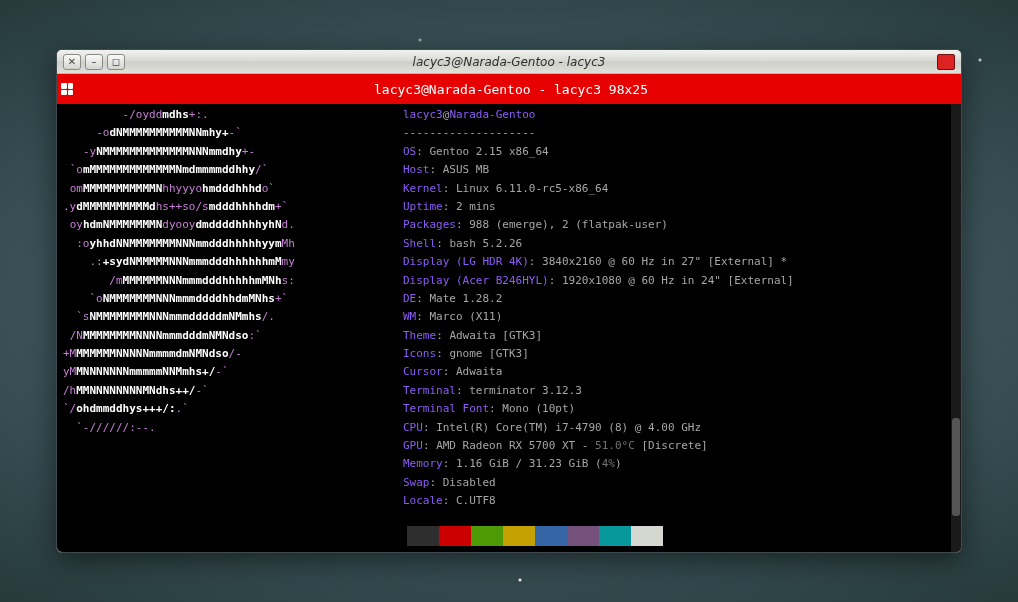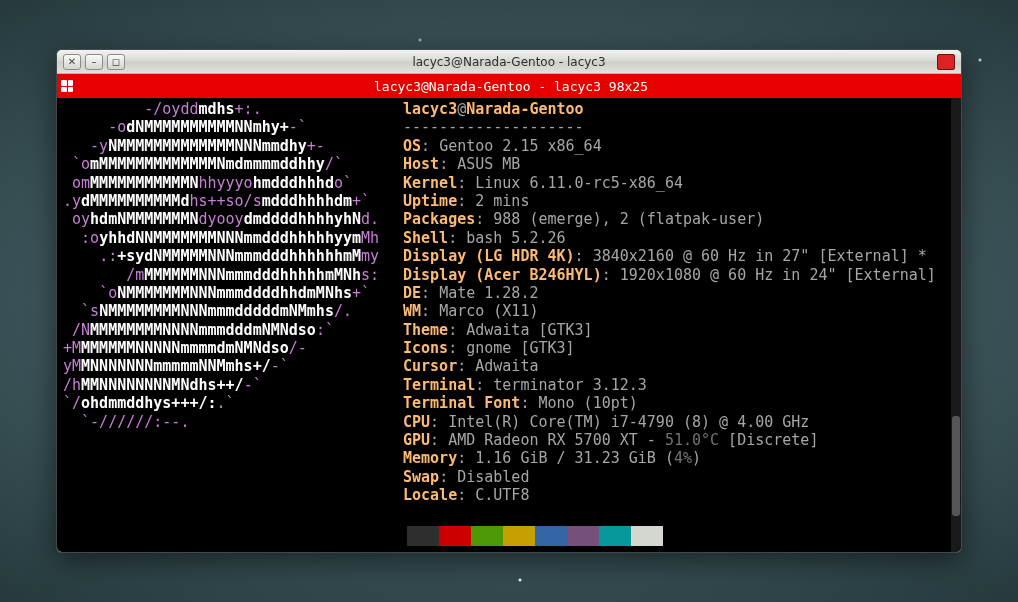--- a/index.html
+++ b/index.html
@@ -44,33 +44,33 @@
   .titlebar .btns { display: flex; gap: 4px; }
   .tb-btn {
     width: 18px; height: 16px;
     border: 1px solid #8a8a86;
     border-radius: 3px;
     background: linear-gradient(#fafafa,#d4d4d0);
     display: flex; align-items: center; justify-content: center;
     font-size: 10px; line-height: 1; color: #444;
     cursor: pointer;
   }
-  .titlebar .title { position: absolute; left: 0; right: 0; text-align: center; pointer-events: none; }
+  .titlebar .title { position: absolute; left: 0; right: 0; text-align: center; pointer-events: none; font-style: italic; }
   .titlebar .rbox {
     margin-left: auto;
     width: 18px; height: 16px;
     background: #d22;
     border: 1px solid #701010;
     border-radius: 2px;
   }
 
   .term-wrap { flex: 1; background: #000; display: flex; flex-direction: column; }
 
   .term-tab {
-    height: 24px;
+    height: 30px;
     background: #e60000;
     color: #fff;
     font-family: "DejaVu Sans Mono", monospace;
     font-size: 13px;
     display: flex; align-items: center;
     padding-left: 4px;
   }
   .term-tab .grid-ic {
     width: 12px; height: 12px;
     margin-right: 8px;
@@ -89,34 +89,34 @@
     background: #1a1a1a;
   }
   .term-scroll .thumb {
     position: absolute; left: 1px; right: 1px; top: 70%; height: 22%;
     background: #555; border-radius: 3px;
   }
 
   .term-content {
     position: absolute; left: 6px; right: 12px; top: 2px; bottom: 0;
     font-family: "DejaVu Sans Mono", "Liberation Mono", monospace;
-    font-size: 15px;
+    font-size: 11px;
     line-height: 18.4px;
     color: #c8c8c8;
     white-space: pre;
     display: flex;
   }
   .logo-col  { width: 340px; }
   .info-col  { flex: 1; }
 
   
   .mag { color: #c77fd6; } 
   .wht { color: #ffffff; font-weight: bold; }
   .gry { color: #a6a6a6; }
-  .mg-b { color: #fdba74; font-weight: bold; }
+  .mg-b { color: #8b5cf6; font-weight: normal; }
   .grn { color: #737373; }
 
   .logo-line { display: block; height: 18.4px; }
   .info-line { display: block; height: 18.4px; }
 
   .swatches {
     position: absolute; left: 350px; bottom: 6px;
     display: flex; height: 20px;
   }
   .sw { width: 32px; height: 20px; }

